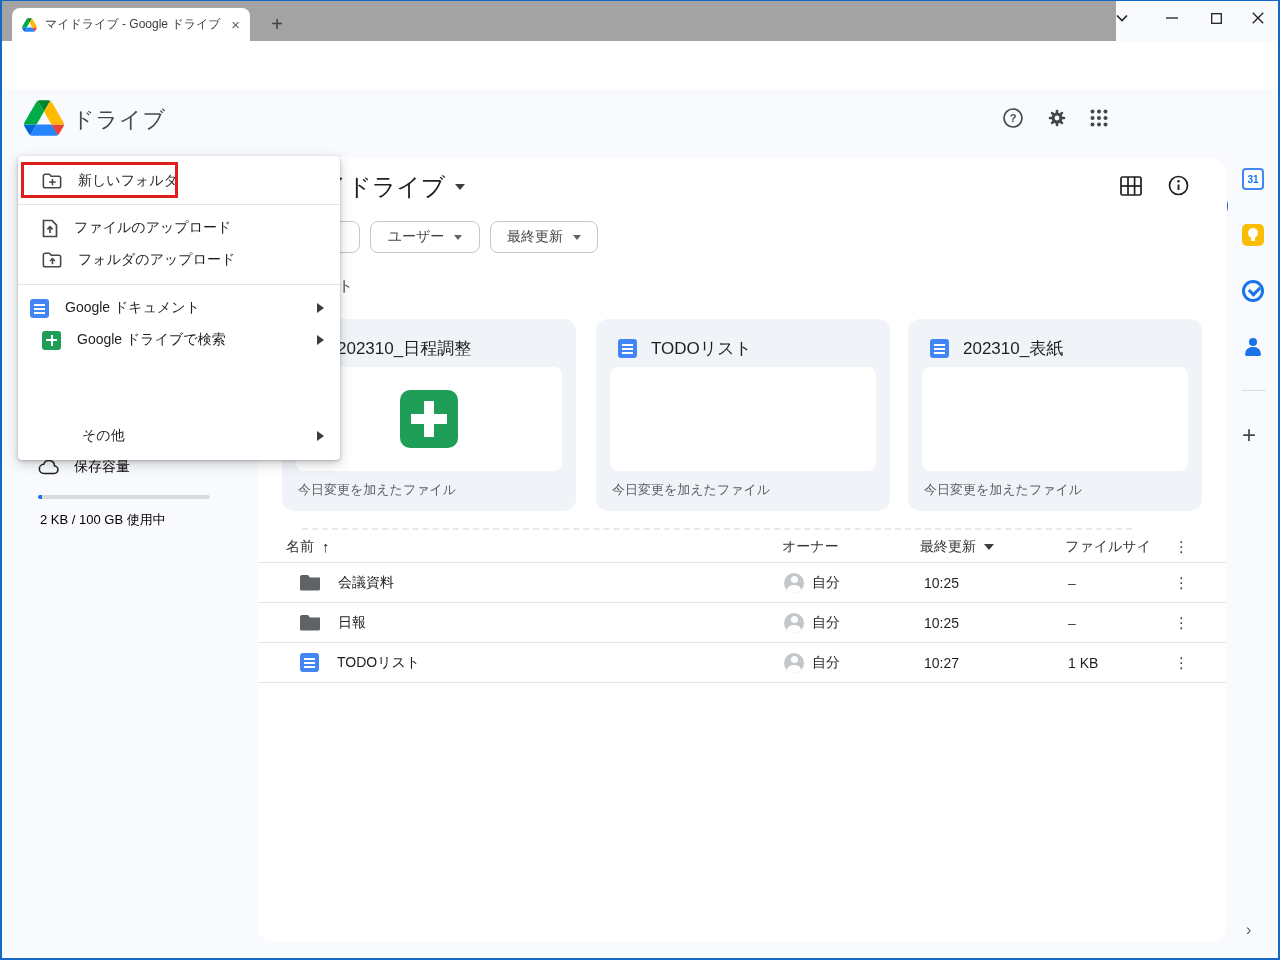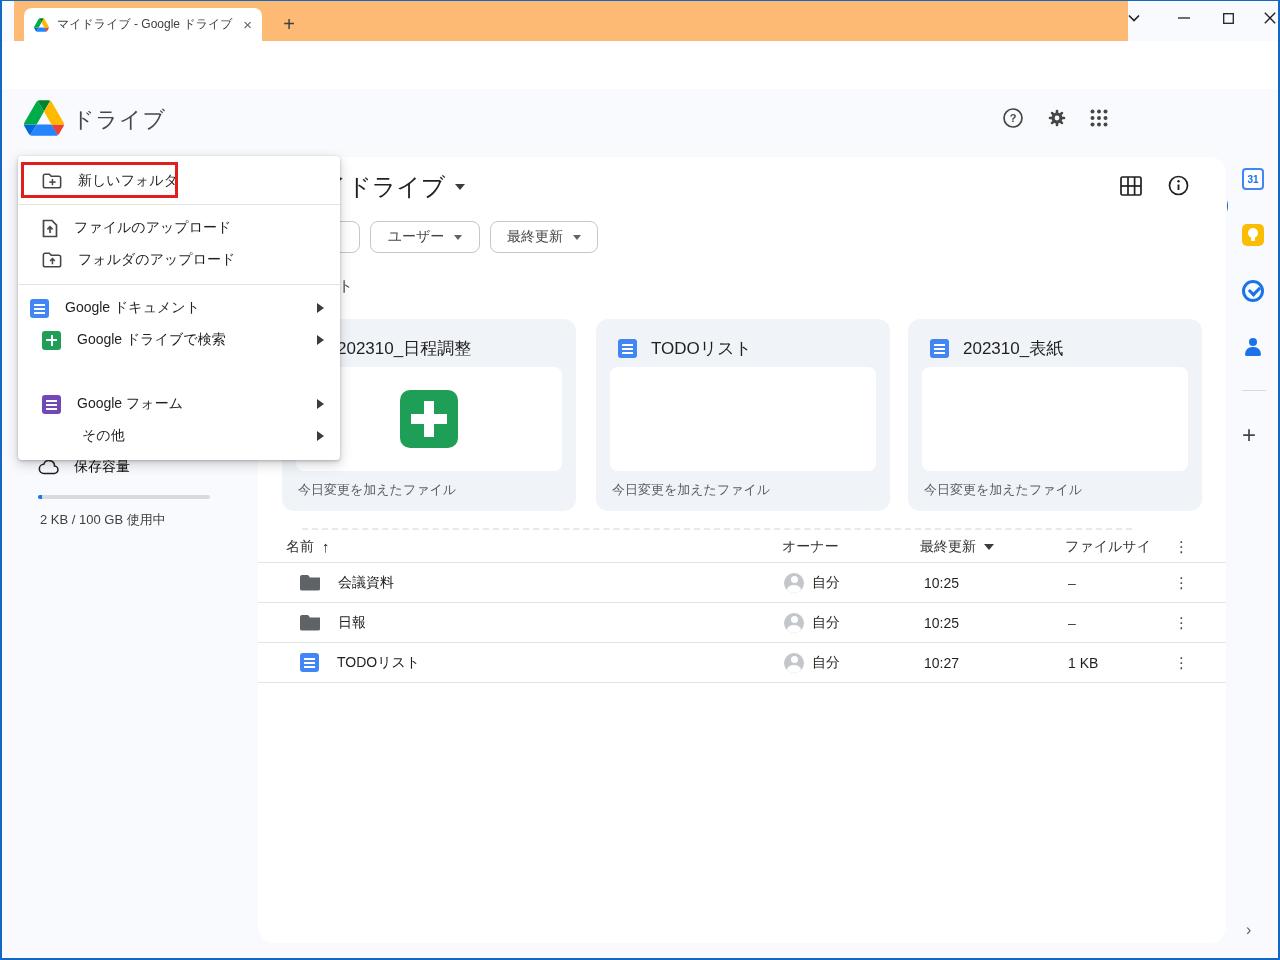--- a/index.html
+++ b/index.html
@@ -2,21 +2,21 @@
 <html><head>
 <meta charset="utf-8">
 <style>
   * { margin:0; padding:0; box-sizing:border-box; }
   html,body { width:1280px; height:960px; overflow:hidden; }
   body { font-family:"Liberation Sans","DejaVu Sans",sans-serif; position:relative; background:#f8fafd;
          border-left:2px solid #1268c3; border-right:2px solid #1268c3; border-bottom:2px solid #1268c3; border-top:1px solid #1268c3;}
   .abs { position:absolute; }
 
   
-  .titlebar { left:12px; top:0; width:1114px; height:40px; background:#fdba74; }
+  .titlebar { left:0; top:0; width:1114px; height:40px; background:#a3a3a3; }
   .tab { left:10px; top:7px; width:238px; height:33px; background:#fff; border-radius:8px 8px 0 0;
          display:flex; align-items:center; padding:0 10px; gap:8px; }
   .tab-title { font-size:12px; color:#3c4043; white-space:nowrap; overflow:hidden; flex:1; }
   .tab-close { font-size:15px; color:#5f6368; cursor:default; }
   .newtab { left:262px; top:10px; width:26px; height:26px; color:#3c4043; font-size:20px;
             display:flex; align-items:center; justify-content:center; }
   .wctl { top:0; height:34px; width:44px; display:flex; align-items:center; justify-content:center; color:#202124; }
 
   .toolbar { left:0; top:40px; width:1278px; height:48px; background:#fff; }
   .navbtn { top:52px; width:26px; height:26px; font-size:19px; color:#454a4f; display:flex; align-items:center; justify-content:center; }
@@ -82,21 +82,21 @@
                        clip-path:polygon(0 0,38% 0,50% 18%,100% 18%,100% 100%,0 100%); }
   .owner-av { width:20px; height:20px; border-radius:50%; background:#c3c7cc; position:relative; overflow:hidden; }
   .owner-av::before { content:""; position:absolute; left:6.5px; top:3.5px; width:7px; height:7px; border-radius:50%; background:#fff; }
   .owner-av::after  { content:""; position:absolute; left:3px; top:12px; width:14px; height:10px; border-radius:50%; background:#fff; }
   .kebab { font-size:15px; color:#444746; letter-spacing:0; }
 
   
   .storage-label { font-size:14px; color:#000000; }
   .sbar { left:36px; top:494px; width:172px; height:4px; border-radius:2px; background:#d7dadf; overflow:hidden; }
   .sbar-fill { width:4px; height:100%; background:#1a73e8; }
-  .susage { left:38px; top:510px; font-size:13px; color:#404040; }
+  .susage { left:38px; top:510px; font-size:13px; color:#000000; }
 
   
   .spanel { left:1226px; top:146px; width:52px; height:814px; background:#f8fafd; }
   .sp-ic { left:1240px; width:24px; height:24px; display:flex; align-items:center; justify-content:flex-start; }
   .cal { width:22px; height:22px; background:#fff; border:2px solid #4285f4; border-radius:4px; color:#1a73e8;
          font-size:10px; font-weight:bold; display:flex; align-items:center; justify-content:center; }
   .keep { width:22px; height:22px; background:#fbbc04; border-radius:5px; position:relative; }
   .keep::before { content:""; position:absolute; left:6px; top:4px; width:10px; height:10px; border-radius:50%; background:#fff; }
   .keep::after  { content:""; position:absolute; left:9px; top:13px; width:4px; height:4px; background:#fff; }
   .tasks { width:22px; height:22px; border-radius:50%; border:3px solid #1a73e8; position:relative; }
@@ -475,24 +475,19 @@
   <div class="mi" style="top:136px;padding-left:12px;">
     <span class="mini docs"></span>
     <span class="lbl">Google ドキュメント</span>
     <span class="tri-right"></span>
   </div>
   <div class="mi" style="top:168px;">
     <span class="mini sheets"></span>
     <span class="lbl">Google ドライブで検索</span>
     <span class="tri-right"></span>
   </div>
-  <div class="mi" style="top:232px;">
-    <span class="mini forms"></span>
-    <span class="lbl">Google フォーム</span>
-    <span class="tri-right"></span>
-  </div>
   <div class="mi" style="top:264px; padding-left:64px;">
     <span class="lbl">その他</span>
     <span class="tri-right"></span>
   </div>
 </div>
 
 <div class="abs redbox"></div>
 
 </body></html>

